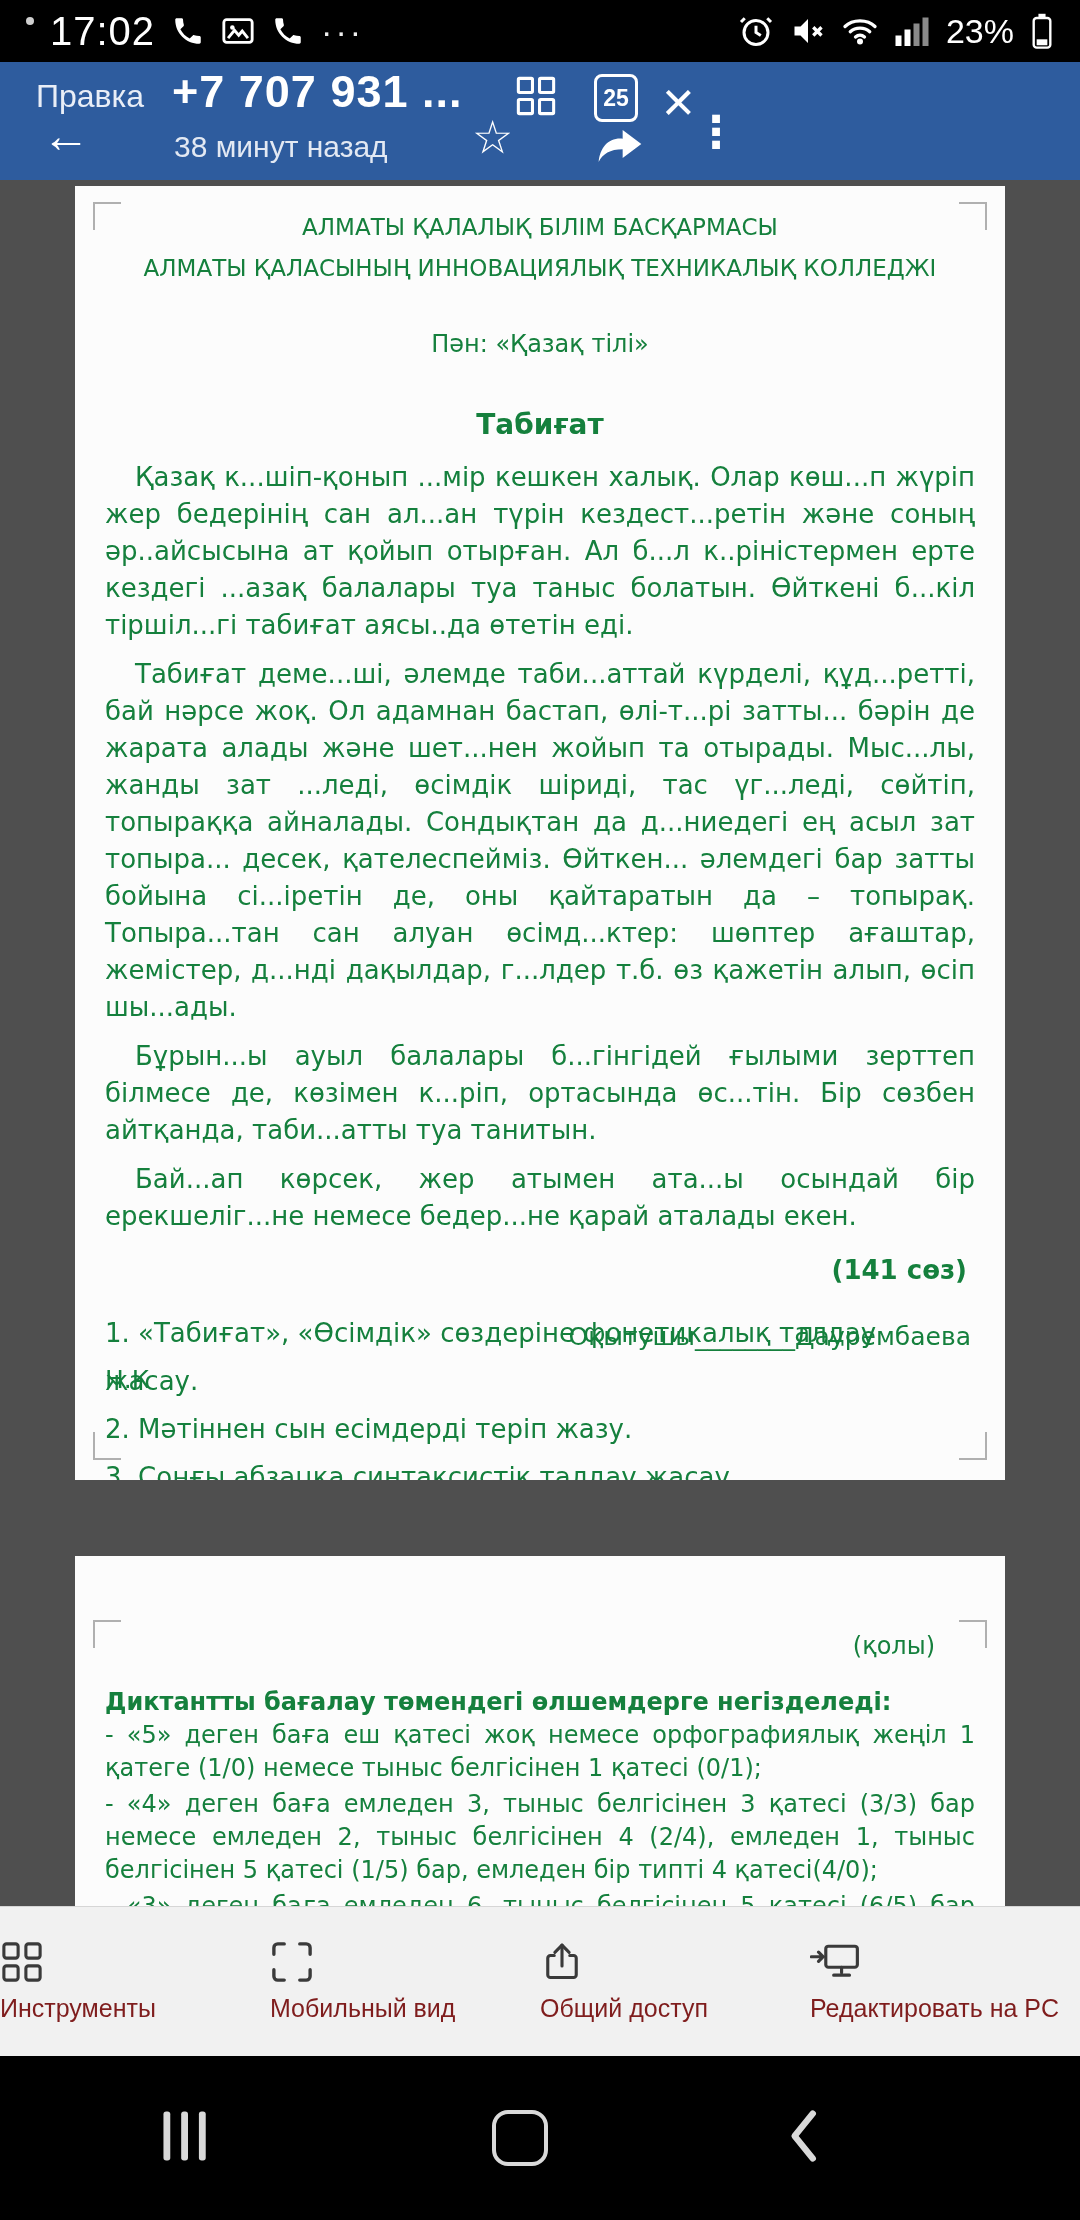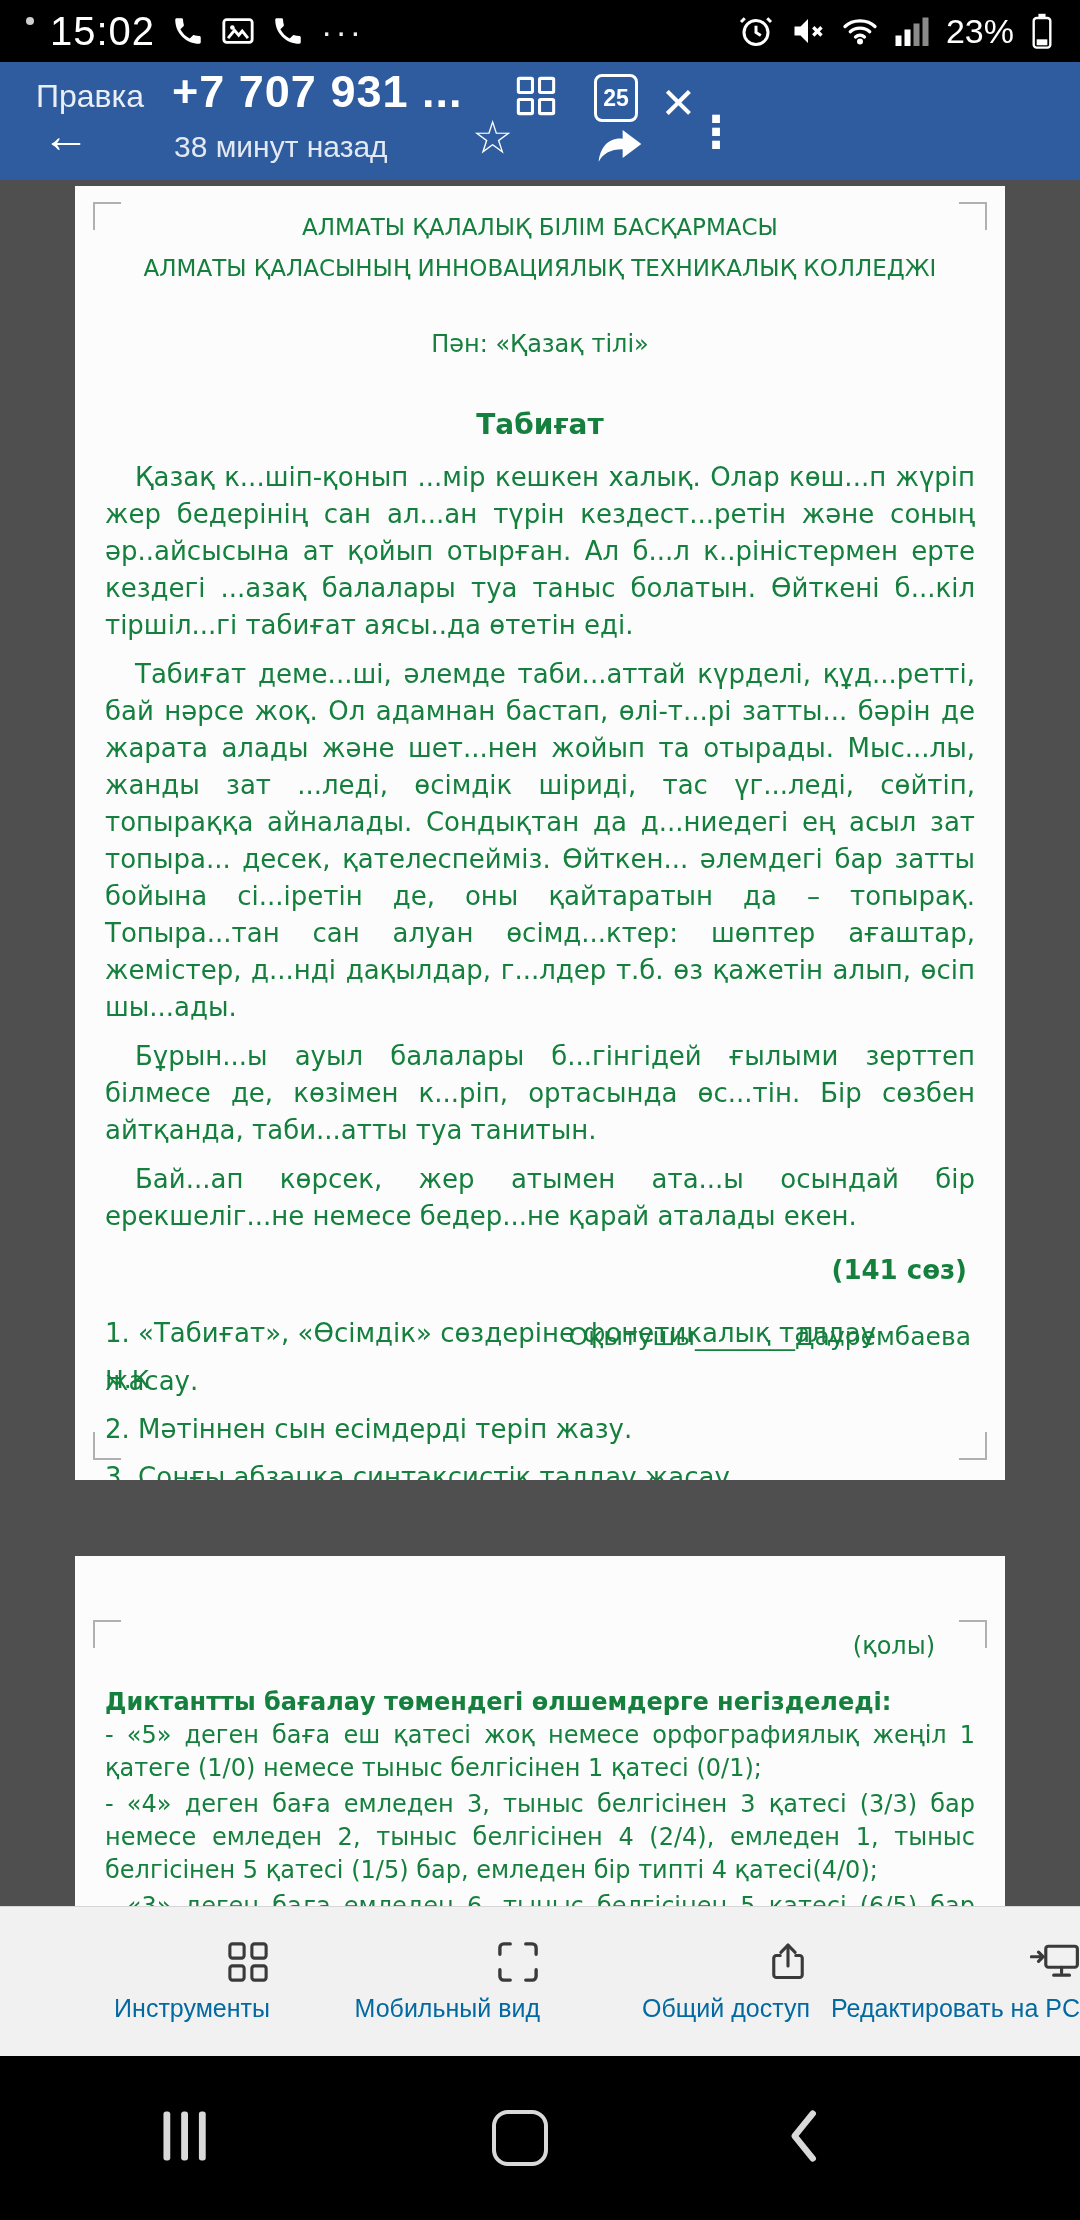--- a/index.html
+++ b/index.html
@@ -55,40 +55,40 @@
   .teacher{text-align:right;font-size:25px;padding-right:4px;}
   .initials{font-size:25px;margin-top:14px;}
 
   .signature{text-align:right;font-size:24px;margin-top:56px;padding-right:40px;}
   .criteria-title{font-weight:bold;font-size:24px;margin-top:26px;line-height:33px;}
   .criterion{font-size:24px;line-height:33px;text-align:justify;margin:0 0 3px 0;}
 
   
   .bottom-toolbar{position:absolute;top:1906px;left:0;width:100%;height:150px;background:#f1f1f1;
                   border-top:1px solid #d6d6d6;display:flex;box-sizing:border-box;}
-  .tb-item{flex:1;display:flex;flex-direction:column;align-items:flex-end;justify-content:center;gap:10px;color:#0369a1;}
+  .tb-item{flex:1;display:flex;flex-direction:column;align-items:flex-start;justify-content:center;gap:10px;color:#7f1d1d;}
   .tb-label{font-size:25px;white-space:nowrap;font-family:"Liberation Sans","DejaVu Sans",sans-serif;}
   .tb-ic svg{display:block;}
 
   
   .nav-bar{position:absolute;top:2056px;left:0;width:100%;height:164px;background:#000;}
   .nav-bar>*{position:absolute;top:50%;transform:translateY(-50%);}
   .nav-recents{left:158px;}
   .nav-home{left:492px;width:56px;height:56px;border:4px solid #d9d9d9;border-radius:16px;box-sizing:border-box;}
   .nav-back{left:786px;}
 </style>
 </head>
 <body>
 
 <div class="root">
 
   <div class="status-bar">
     <div class="sb-left">
       <span class="sb-dot"></span>
-      <span class="sb-time">15:02</span>
+      <span class="sb-time">17:02</span>
       <span class="sb-ic">
         <svg width="34" height="34" viewBox="0 0 24 24">
             <path fill="#fff" d="M6.62 10.79c1.44 2.83 3.76 5.14 6.59 6.59l2.2-2.21c.27-.27.67-.36 1.02-.24 1.12.37 2.33.57 3.57.57.55 0 1 .45 1 1V20c0 .55-.45 1-1 1-9.39 0-17-7.61-17-17 0-.55.45-1 1-1h3.5c.55 0 1 .45 1 1 0 1.25.2 2.45.57 3.57.11.35.03.74-.25 1.02l-2.2 2.2z"></path>
           </svg>
       </span>
       <span class="sb-ic">
         <svg width="34" height="34" viewBox="0 0 24 24">
             <rect x="2" y="4" width="20" height="16" rx="2" fill="none" stroke="#fff" stroke-width="2"></rect>
             <circle cx="8" cy="9.5" r="1.6" fill="#fff"></circle>
             <path d="M5 17l4.5-5.5 3 3.5 2.5-3 4 5" fill="none" stroke="#fff" stroke-width="2"></path>

